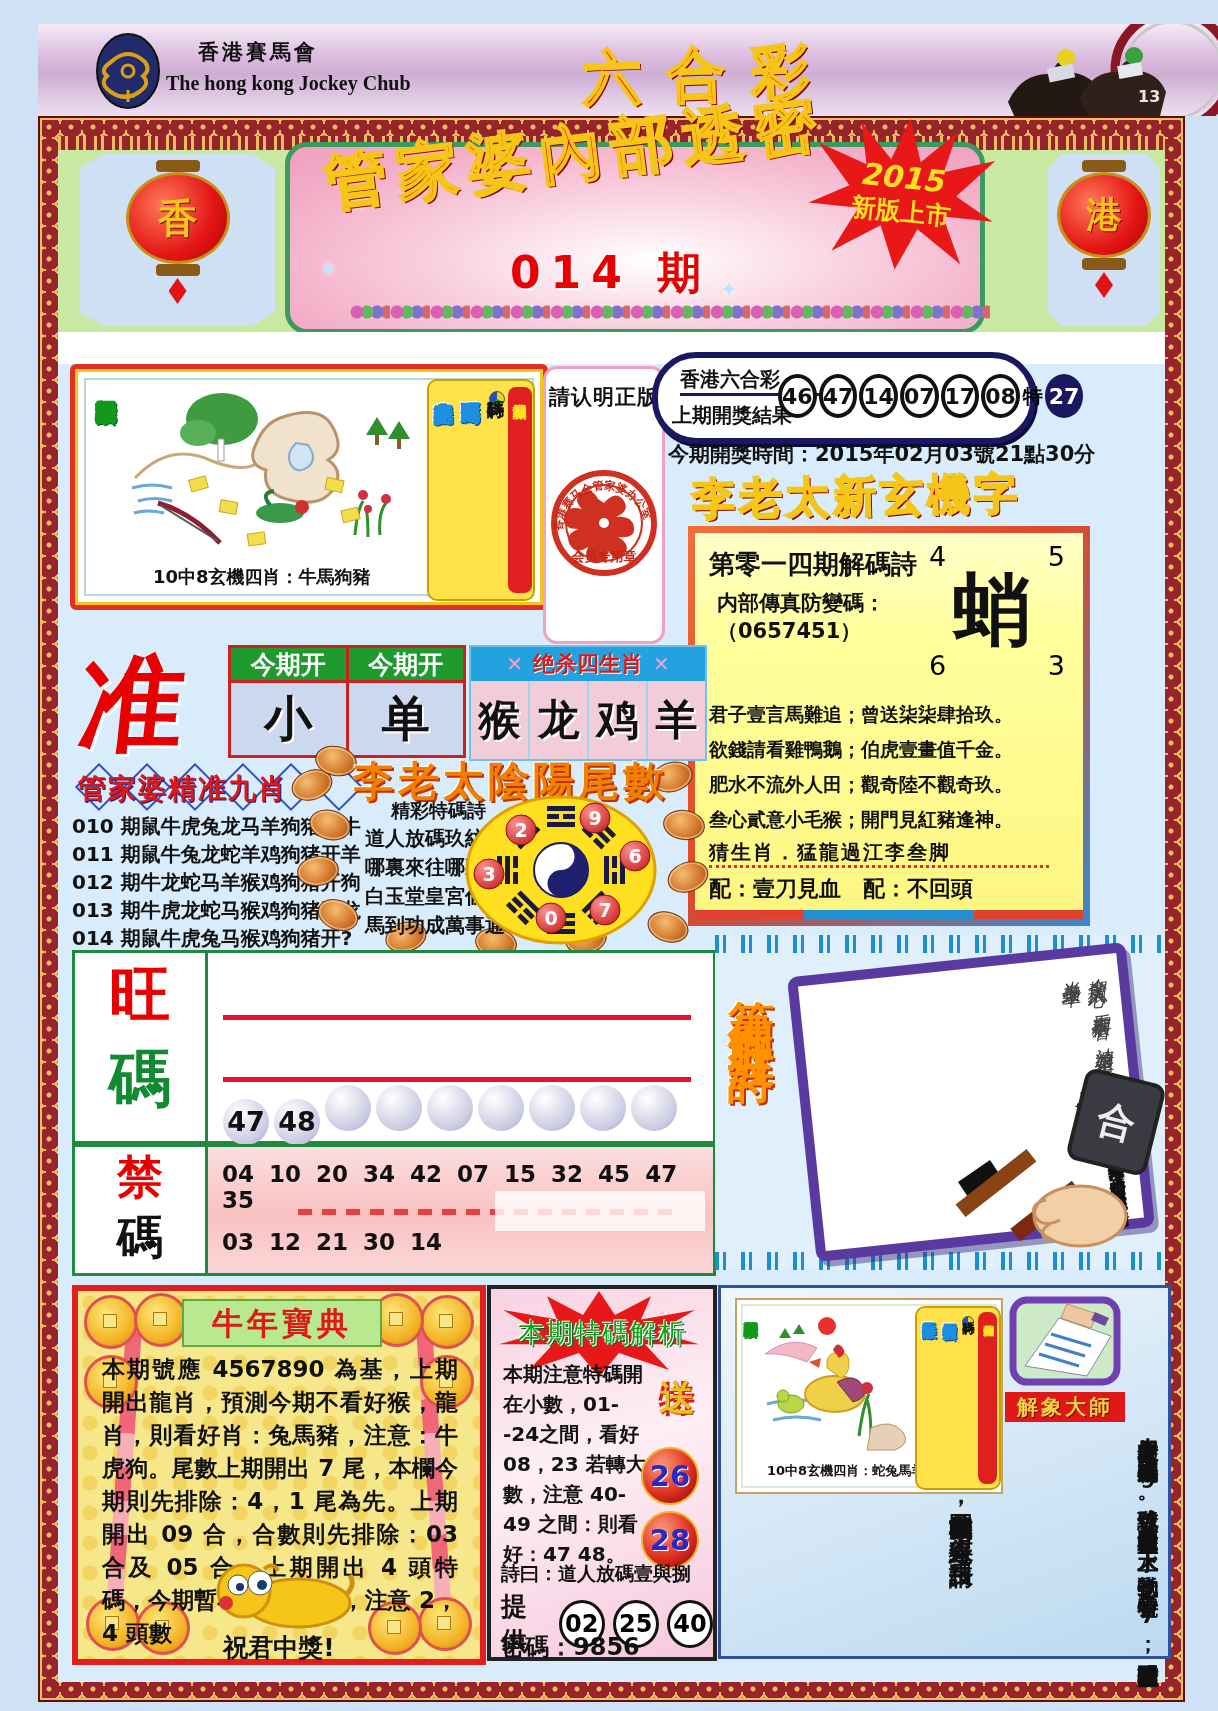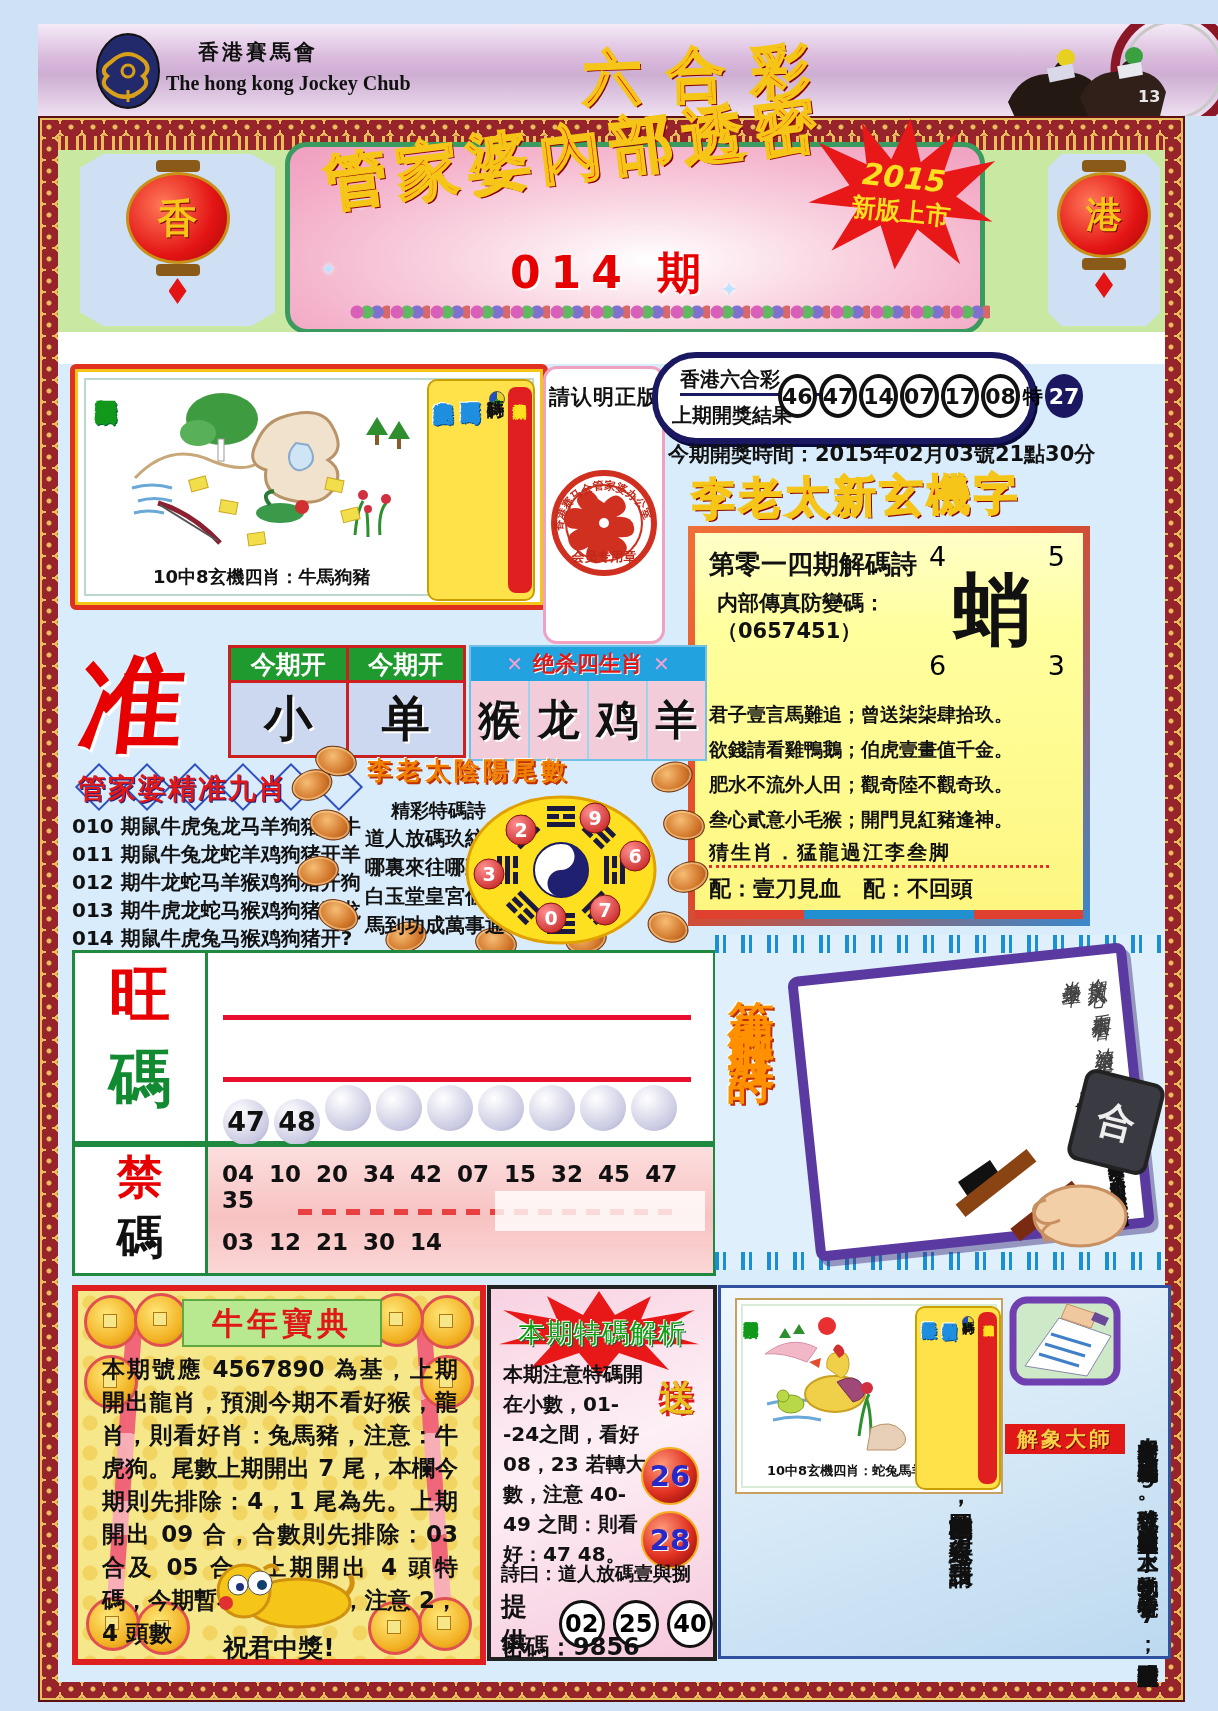--- a/index.html
+++ b/index.html
@@ -286,21 +286,21 @@
     <div class="coin" style="left:2px;top:104px;transform:rotate(-8deg);"></div>
     <div class="coin" style="left:22px;top:148px;transform:rotate(22deg);"></div>
     <div class="coin" style="left:90px;top:170px;transform:rotate(-16deg);"></div>
     <div class="coin" style="left:180px;top:176px;transform:rotate(10deg);"></div>
     <div class="coin" style="left:270px;top:172px;transform:rotate(-12deg);"></div>
     <div class="coin" style="left:352px;top:160px;transform:rotate(18deg);"></div>
     <div class="coin" style="left:372px;top:110px;transform:rotate(-20deg);"></div>
     <div class="coin" style="left:368px;top:58px;transform:rotate(8deg);"></div>
     <div class="coin" style="left:356px;top:10px;transform:rotate(-15deg);"></div>
     <div class="coin" style="left:20px;top:-6px;transform:rotate(12deg);"></div>
-    <div class="abs b" style="left:58px;top:2px;font-size:25px;color:#f08000;text-shadow:2px 2px 0 #c03000,-1px -1px 0 #fff;letter-spacing:4px;margin-left:14px;">李老太陰陽尾數</div>
+    <div class="abs b" style="left:58px;top:2px;font-size:41px;color:#f08000;text-shadow:2px 2px 0 #c03000,-1px -1px 0 #fff;letter-spacing:4px;">李老太陰陽尾數</div>
     <div class="abs" style="left:70px;top:46px;color:#111;font-weight:bold;">
       <div style="font-size:19px;margin-left:26px;">精彩特碼詩</div>
       <div style="font-size:20px;line-height:29px;">
         <div>道人放碼玖紋龍</div>
         <div>哪裏來往哪裏去</div>
         <div>白玉堂皇宮偷米</div>
         <div>馬到功成萬事通</div>
       </div>
     </div>
     <svg class="abs" style="left:168px;top:42px;" width="196" height="152" viewBox="0 0 196 152">
@@ -506,18 +506,18 @@
         <div class="vert ribbon-red" style="font-size:11px;padding:4px 2px;">贏錢錦囊</div>
       </div>
     </div>
     <svg class="abs" style="left:288px;top:8px;" width="112" height="90" viewBox="0 0 112 90">
       <rect x="4" y="4" width="104" height="82" rx="14" fill="#cde9c8" stroke="#7040b0" stroke-width="7"></rect>
       <polygon points="16,70 50,22 102,40 78,80" fill="#fff" stroke="#8888aa"></polygon>
       <path d="M30 58 l40 12 M36 48 l40 12 M42 38 l40 12" stroke="#4080c8" stroke-width="3"></path>
       <path d="M58 8 l30 10 -6 14 -30 -10z" fill="#f0c8a0" stroke="#c89060"></path>
       <path d="M86 16 l14 6 -4 8 -14 -6z" fill="#6a4a9a"></path>
     </svg>
-    <div class="abs master" style="left:284px;top:104px;width:120px;height:30px;font-size:21px;margin-top:32px;">解象大師</div>
+    <div class="abs master" style="left:284px;top:104px;width:120px;height:30px;font-size:21px;">解象大師</div>
     <div class="abs vert b" style="left:262px;top:136px;width:180px;height:228px;font-size:21px;line-height:30px;color:#111;">各位朋友大家好！上期開出了特碼09號綠色球。玄機圖中是山上兩顆樹，水下天上7衹動物，看中了特號27；相信明眼的讀者不難猜出</div>
     <div class="abs vert b" style="left:112px;top:208px;width:148px;height:156px;font-size:24px;line-height:40px;color:#111;">本期的圖中玄機，有緣人得之，請長跟！</div>
   </div>
 
 </div>
 
 </body></html>

